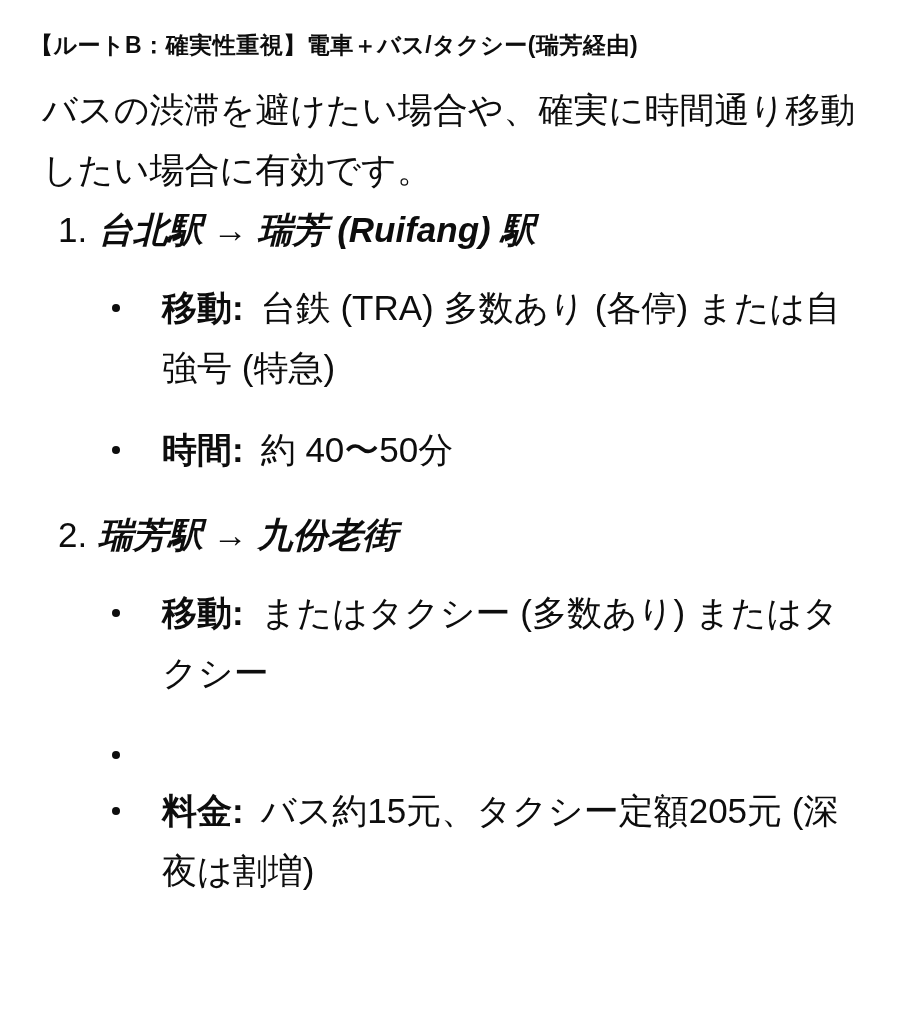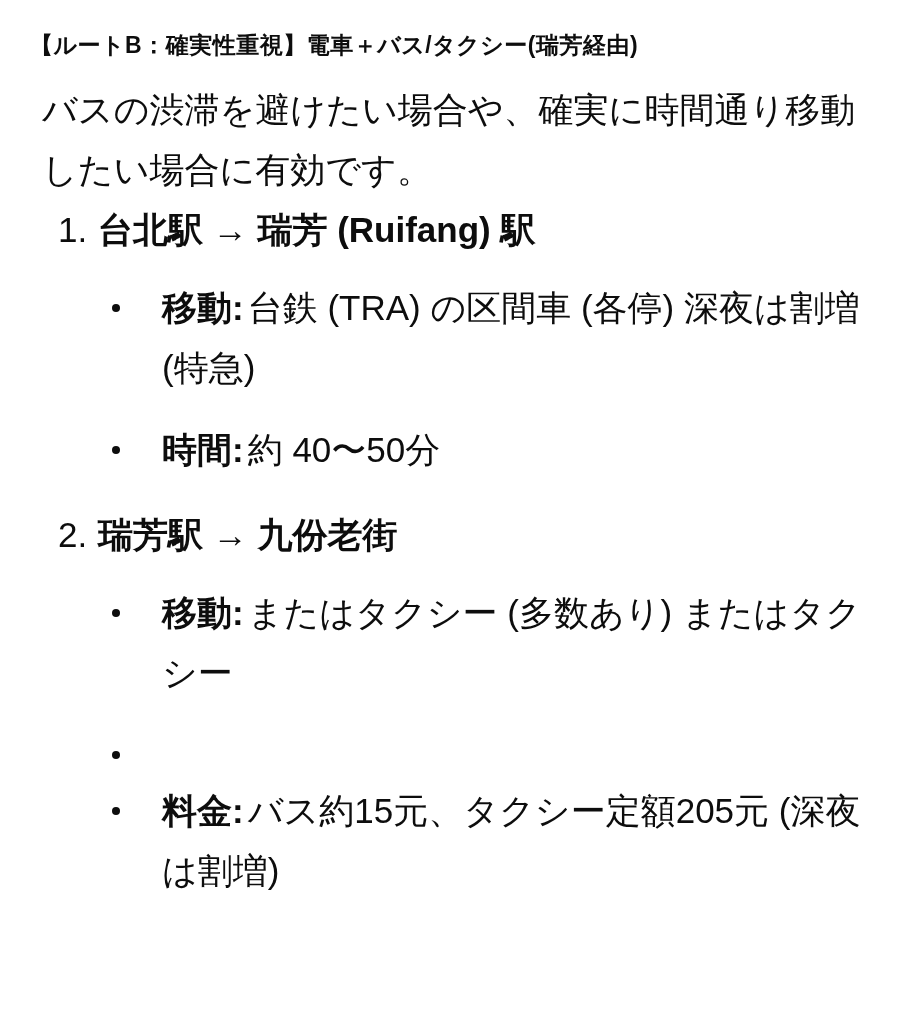--- a/index.html
+++ b/index.html
@@ -40,20 +40,21 @@
     display: flex;
     align-items: flex-start;
   }
   .step-number {
     flex: none;
     margin-left: 28px;
     width: 40px;
   }
   .step-title {
     font-weight: 700;
+    font-style: italic;
   }
   .details {
     margin-top: 18px;
   }
   .detail-item {
     display: flex;
     align-items: flex-start;
   }
   .detail-item + .detail-item {
     margin-top: 22px;
@@ -64,21 +65,21 @@
     height: 8px;
     border-radius: 50%;
     background: #0d0d0d;
     margin: 26px 42px 0 82px;
   }
   .detail-text {
     max-width: 700px;
   }
   .detail-label {
     font-weight: 700;
-    margin-right: 4px;
+    margin-right: 17px;
   }
 </style>
 </head>
 <body>
 
 <div class="content">
 
   <h2 class="heading">【ルートB：確実性重視】電車＋バス/タクシー(瑞芳経由)</h2>
 
   <p class="intro">バスの渋滞を避けたい場合や、確実に時間通り移動したい場合に有効です。</p>
@@ -87,21 +88,21 @@
 
     <div class="step">
       <div class="step-header">
         <span class="step-number">1.</span>
         <span class="step-title">台北駅 → 瑞芳 (Ruifang) 駅</span>
       </div>
       <div class="details">
         <div class="detail-item">
           <span class="bullet-dot"></span>
           <div class="detail-text">
-            <span class="detail-label">移動:</span><span class="detail-value">台鉄 (TRA) の区間車 (各停) 深夜は割増 (特急)</span>
+            <span class="detail-label">移動:</span><span class="detail-value">台鉄 (TRA) 多数あり (各停) または自強号 (特急)</span>
           </div>
         </div>
         <div class="detail-item">
           <span class="bullet-dot"></span>
           <div class="detail-text">
             <span class="detail-label">時間:</span><span class="detail-value">約 40〜50分</span>
           </div>
         </div>
       </div>
     </div>

